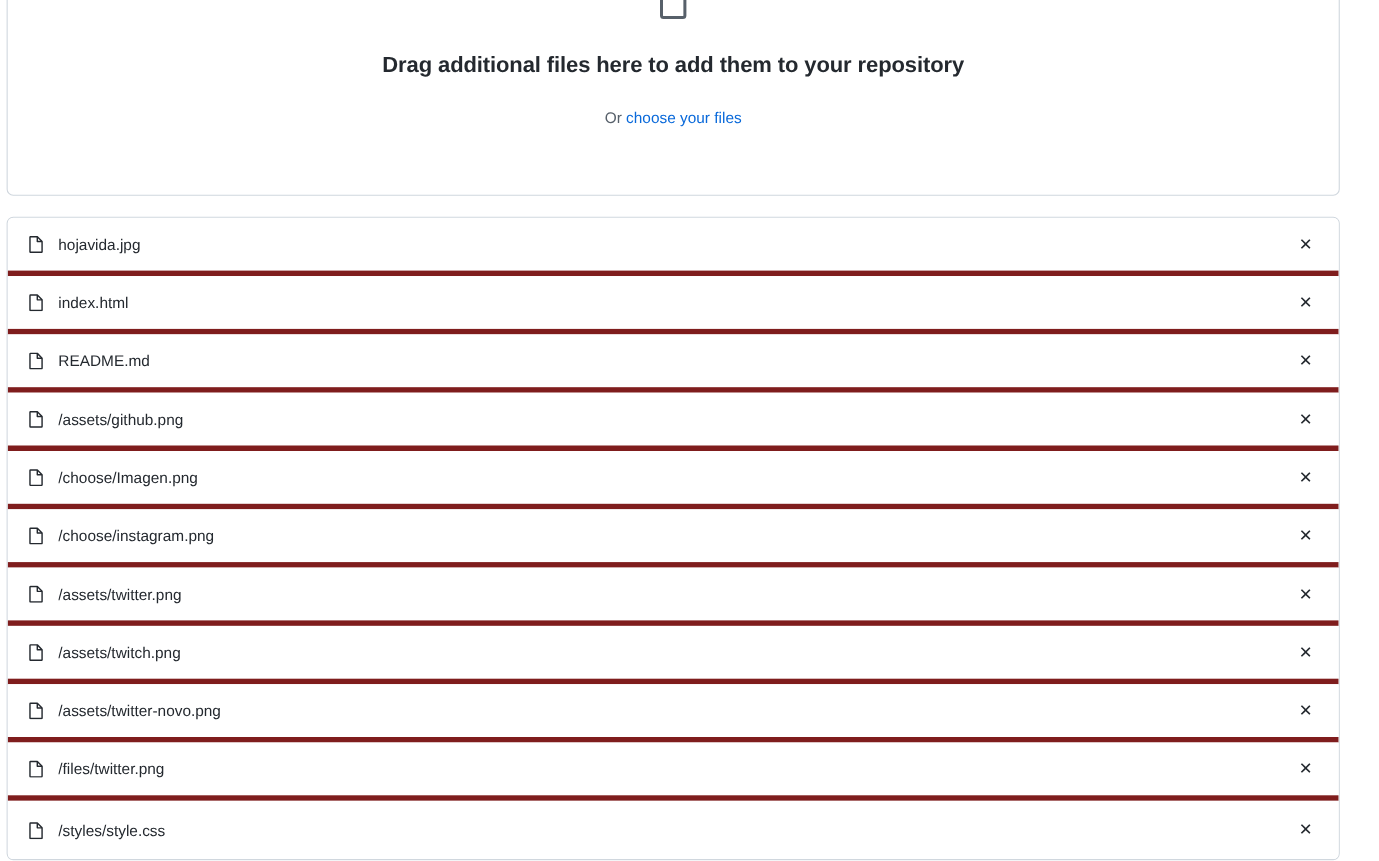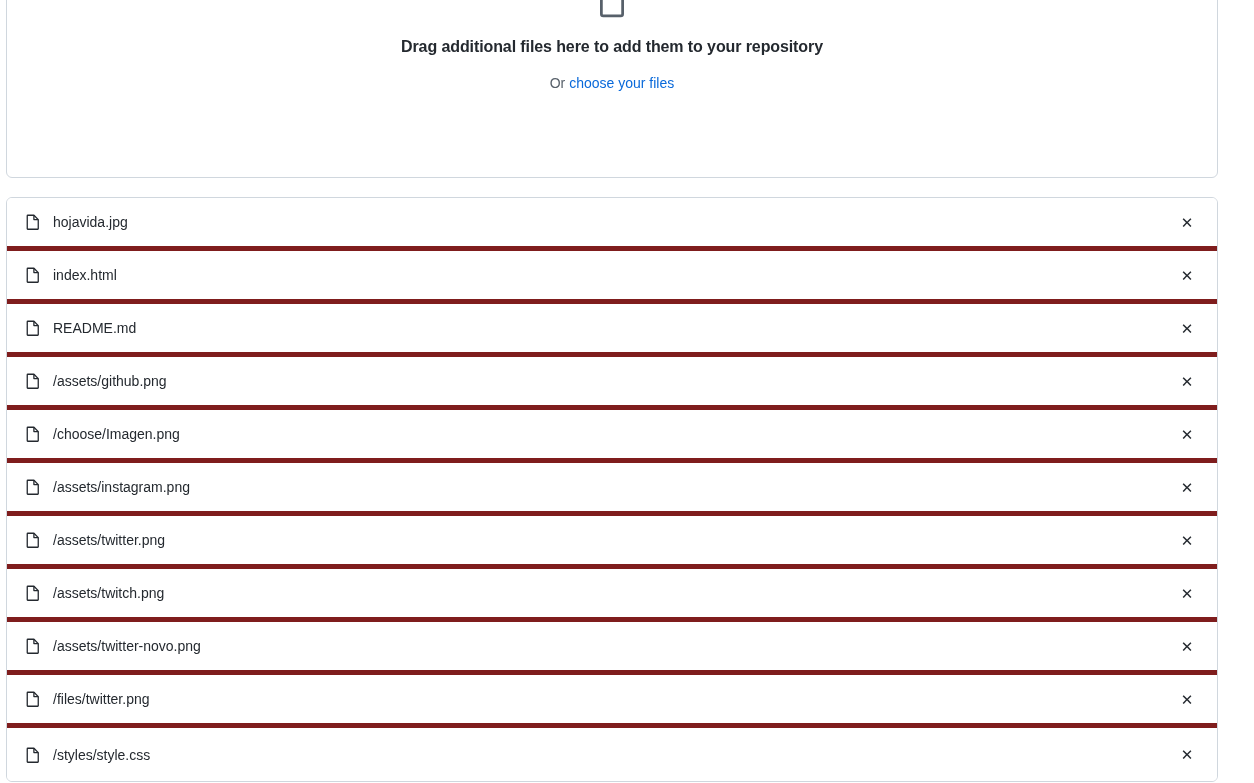--- a/index.html
+++ b/index.html
@@ -40,26 +40,26 @@
     padding-top: 148px;
   }
   .dropzone-icon {
     width: 30px;
     height: 30px;
     display: block;
     color: #57606a;
     margin-bottom: 12px;
   }
   .dropzone-title {
-    font-size: 16px;
+    font-size: 20px;
     font-weight: bold;
     color: #24292f;
     line-height: 32px;
     letter-spacing: -0.1px;
-    margin: 0;
+    margin: 12px;
     text-align: center;
   }
   .dropzone-sub {
     margin-top: 10px;
     font-size: 14px;
     line-height: 20px;
     color: #57606a;
     text-align: left;
   }
   .dropzone-sub .link {
@@ -186,21 +186,21 @@
     </svg>
     <span class="file-name">/choose/Imagen.png</span>
     <span class="spacer"></span>
     <button class="remove-btn">✕</button>
   </div>
       <div class="file-row">
     <svg class="file-icon" viewBox="0 0 16 16" fill="none" aria-hidden="true">
       <path d="M2.75 1.25h6.19L13.25 5.6v9.15a.5.5 0 0 1-.5.5H2.75a.5.5 0 0 1-.5-.5V1.75a.5.5 0 0 1 .5-.5z" stroke="#24292f" stroke-width="1.3" stroke-linejoin="round"></path>
       <path d="M8.9 1.3v4.3h4.3" stroke="#24292f" stroke-width="1.3" stroke-linejoin="round"></path>
     </svg>
-    <span class="file-name">/assets/instagram.png</span>
+    <span class="file-name">/choose/instagram.png</span>
     <span class="spacer"></span>
     <button class="remove-btn">✕</button>
   </div>
       <div class="file-row">
     <svg class="file-icon" viewBox="0 0 16 16" fill="none" aria-hidden="true">
       <path d="M2.75 1.25h6.19L13.25 5.6v9.15a.5.5 0 0 1-.5.5H2.75a.5.5 0 0 1-.5-.5V1.75a.5.5 0 0 1 .5-.5z" stroke="#24292f" stroke-width="1.3" stroke-linejoin="round"></path>
       <path d="M8.9 1.3v4.3h4.3" stroke="#24292f" stroke-width="1.3" stroke-linejoin="round"></path>
     </svg>
     <span class="file-name">/assets/twitter.png</span>
     <span class="spacer"></span>

